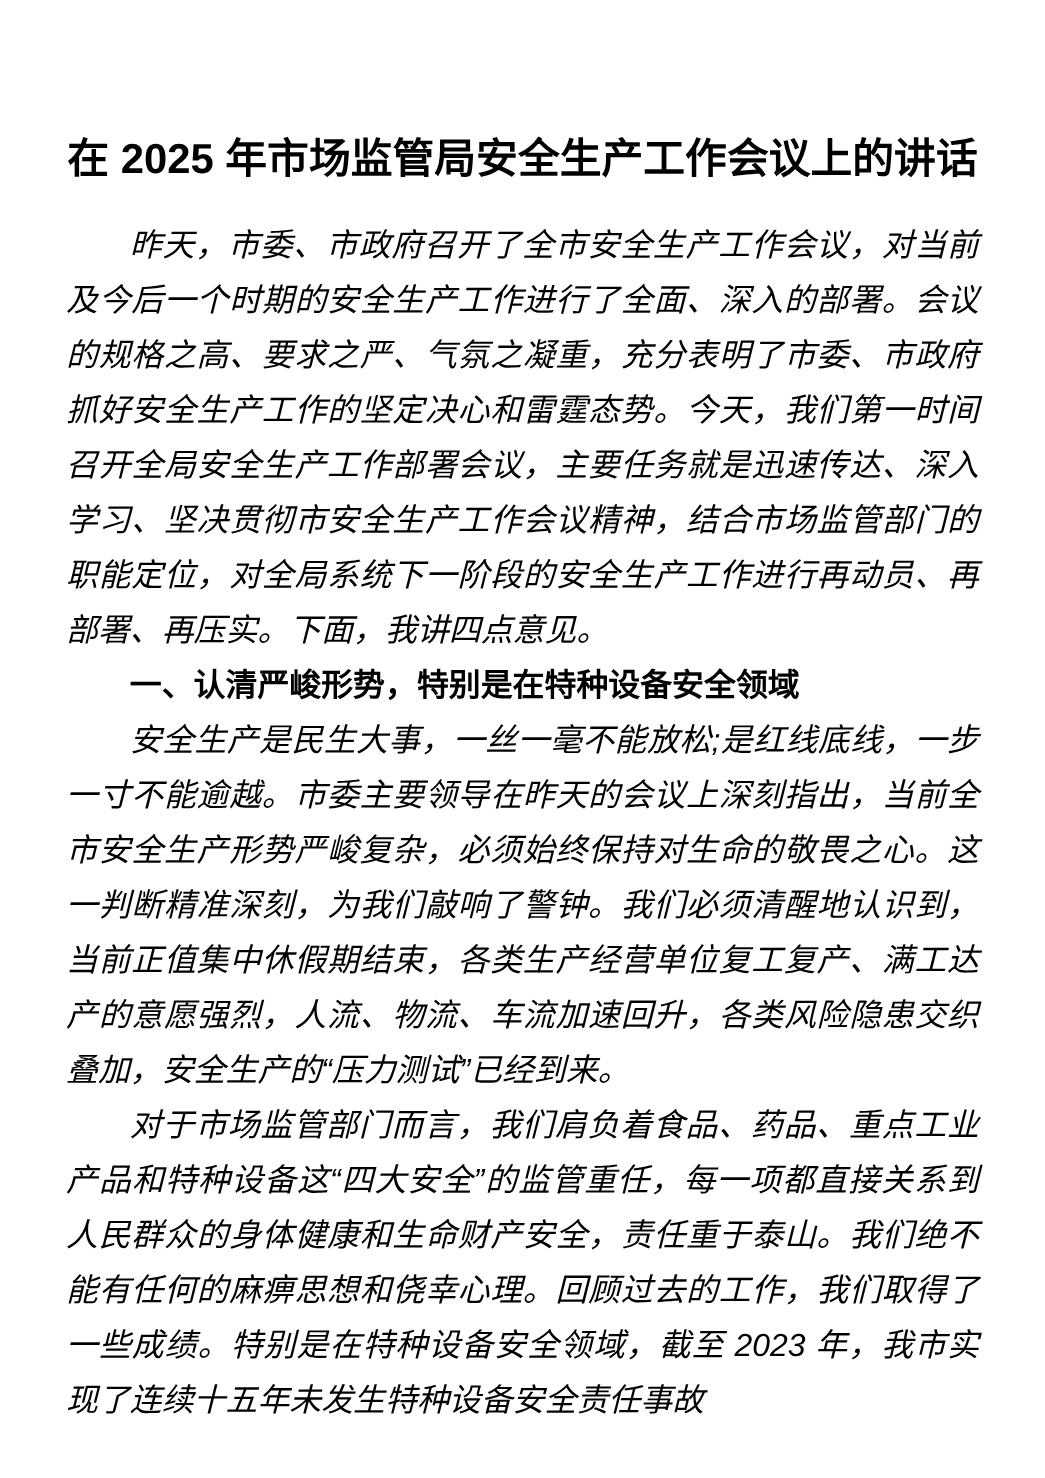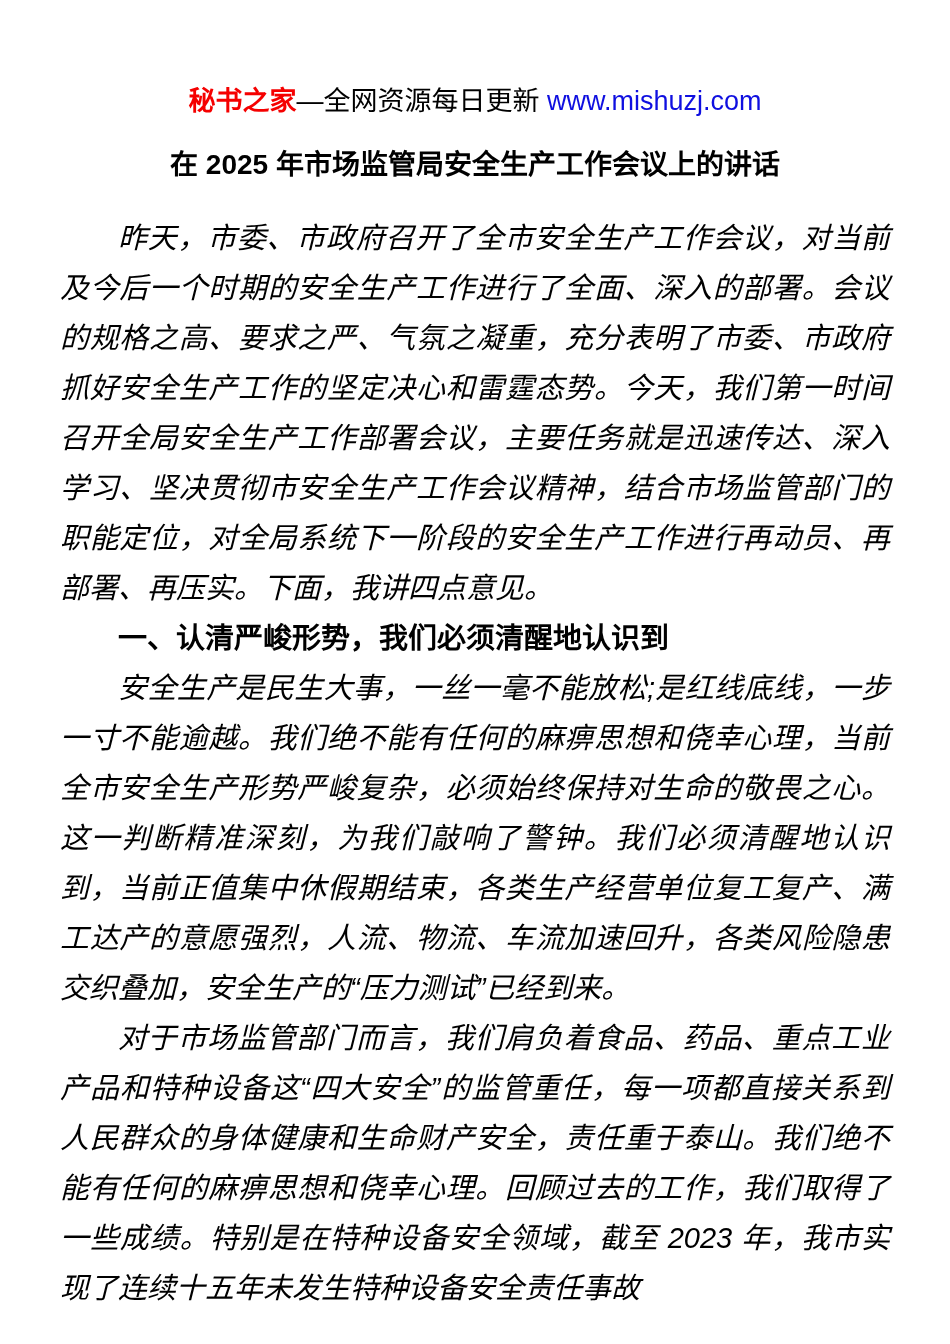--- a/index.html
+++ b/index.html
@@ -35,23 +35,23 @@
     color: #000000;
     font-weight: 400;
   }
   .site-header .url {
     color: #0f0fe0;
     text-decoration: none;
     font-weight: 400;
   }
   
   .doc-title {
-    margin-top: 18px;
+    margin-top: 32px;
     text-align: center;
-    font-size: 28px;
+    font-size: 38px;
     line-height: 58px;
     font-weight: 600;
     letter-spacing: 0px;
     white-space: nowrap;
   }
   
   .doc-body {
     margin-top: 8px;
     font-size: 29px;
     line-height: 50px;
@@ -71,26 +71,23 @@
   .block-heading {
     text-indent: 2em;
     font-weight: bold;
   }
 </style>
 </head>
 <body>
 
 <div class="page">
 
-  <div class="site-header">
-    <span class="brand">秘书之家</span><span class="sep">—</span><span class="tagline">全网资源每日更新 </span><a class="url" href="#">www.mishuzj.com</a>
-  </div>
 
   <h1 class="doc-title">在 2025 年市场监管局安全生产工作会议上的讲话</h1>
 
   <div class="doc-body">
     <p class="block-paragraph">昨天，市委、市政府召开了全市安全生产工作会议，对当前及今后一个时期的安全生产工作进行了全面、深入的部署。会议的规格之高、要求之严、气氛之凝重，充分表明了市委、市政府抓好安全生产工作的坚定决心和雷霆态势。今天，我们第一时间召开全局安全生产工作部署会议，主要任务就是迅速传达、深入学习、坚决贯彻市安全生产工作会议精神，结合市场监管部门的职能定位，对全局系统下一阶段的安全生产工作进行再动员、再部署、再压实。下面，我讲四点意见。</p>
-    <p class="block-heading">一、认清严峻形势，我们必须清醒地认识到</p>
-    <p class="block-paragraph">安全生产是民生大事，一丝一毫不能放松;是红线底线，一步一寸不能逾越。我们绝不能有任何的麻痹思想和侥幸心理，当前全市安全生产形势严峻复杂，必须始终保持对生命的敬畏之心。这一判断精准深刻，为我们敲响了警钟。我们必须清醒地认识到，当前正值集中休假期结束，各类生产经营单位复工复产、满工达产的意愿强烈，人流、物流、车流加速回升，各类风险隐患交织叠加，安全生产的“压力测试”已经到来。</p>
+    <p class="block-heading">一、认清严峻形势，特别是在特种设备安全领域</p>
+    <p class="block-paragraph">安全生产是民生大事，一丝一毫不能放松;是红线底线，一步一寸不能逾越。市委主要领导在昨天的会议上深刻指出，当前全市安全生产形势严峻复杂，必须始终保持对生命的敬畏之心。这一判断精准深刻，为我们敲响了警钟。我们必须清醒地认识到，当前正值集中休假期结束，各类生产经营单位复工复产、满工达产的意愿强烈，人流、物流、车流加速回升，各类风险隐患交织叠加，安全生产的“压力测试”已经到来。</p>
     <p class="block-paragraph">对于市场监管部门而言，我们肩负着食品、药品、重点工业产品和特种设备这“四大安全”的监管重任，每一项都直接关系到人民群众的身体健康和生命财产安全，责任重于泰山。我们绝不能有任何的麻痹思想和侥幸心理。回顾过去的工作，我们取得了一些成绩。特别是在特种设备安全领域，截至 2023 年，我市实现了连续十五年未发生特种设备安全责任事故</p>
   </div>
 
 </div>
 
 </body></html>

